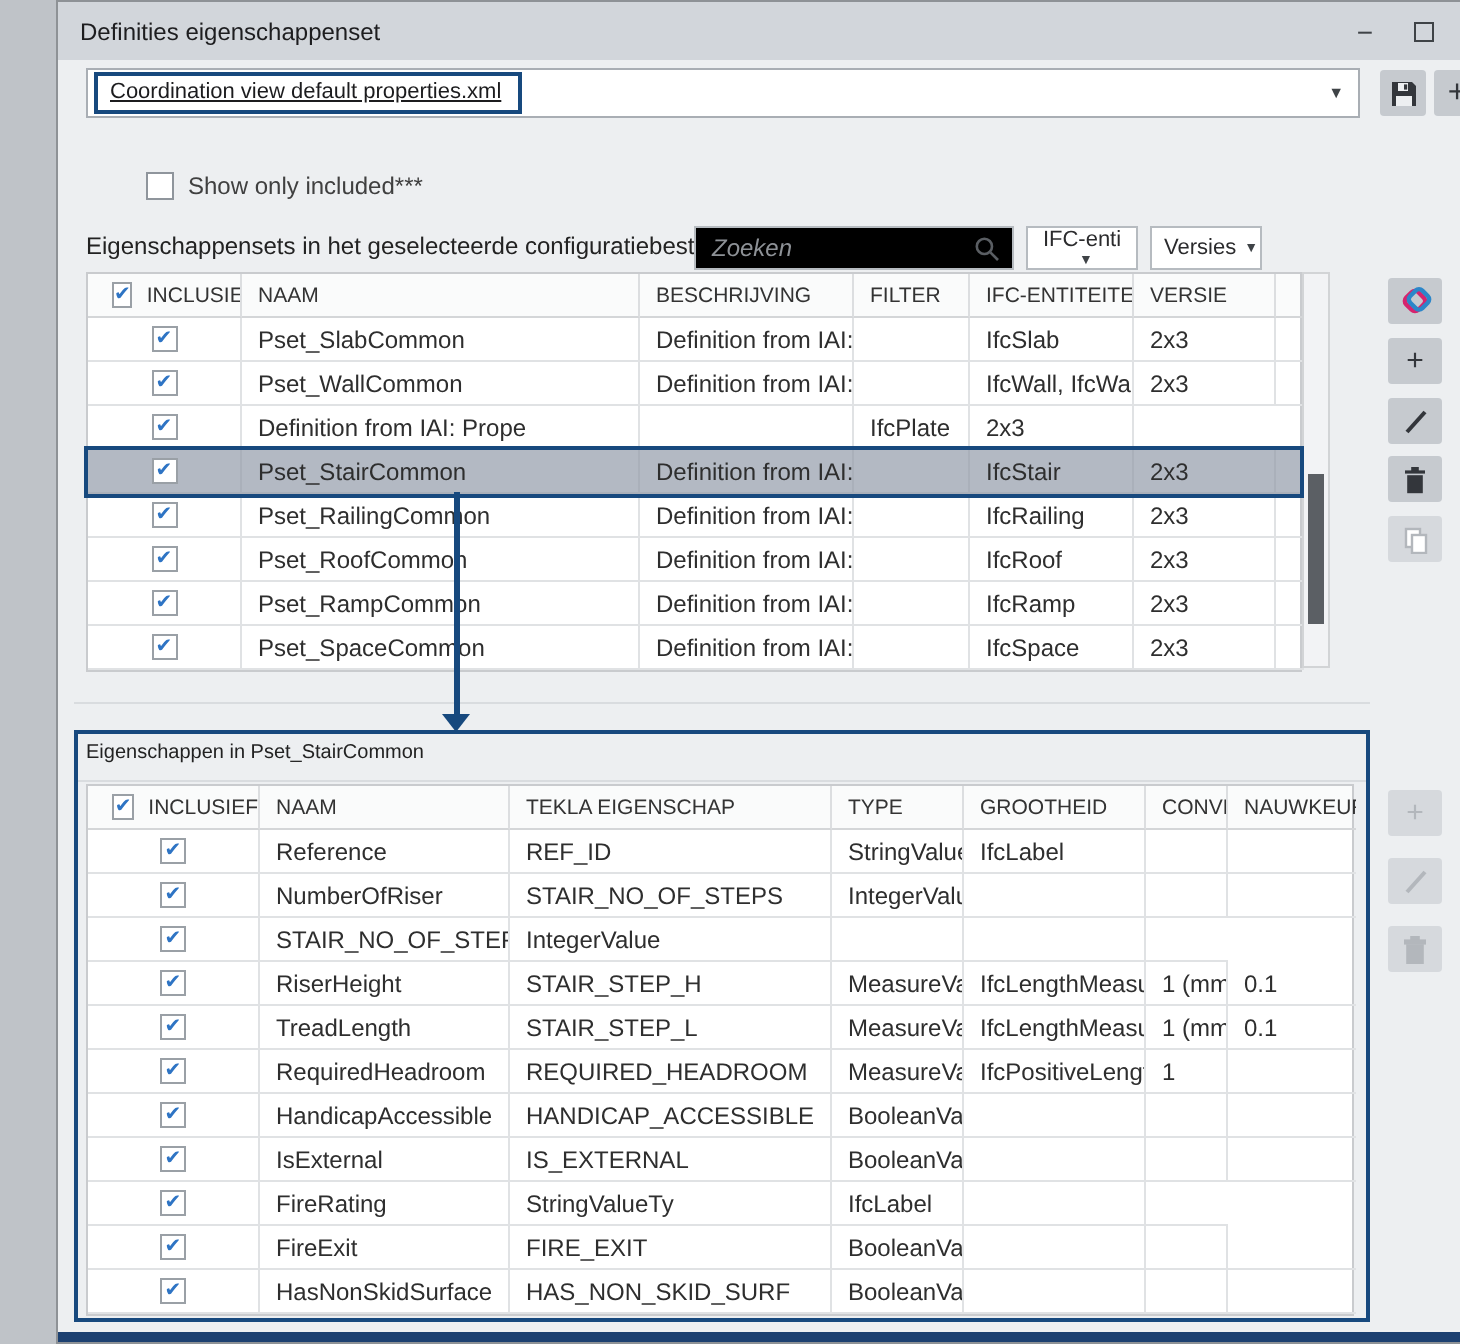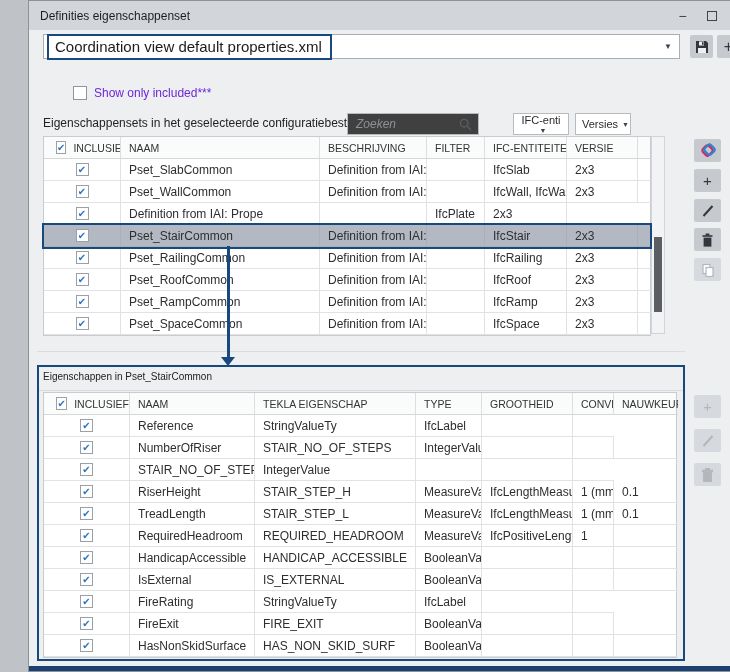--- a/index.html
+++ b/index.html
@@ -16,38 +16,38 @@
   .win-controls { position:absolute; right:2px; top:0; height:29px; display:flex; }
   .wbtn { width:29px; height:29px; display:flex; align-items:center; justify-content:center;
           color:#3f4347; font-size:14px; cursor:default; }
   .wbtn .sq { width:10px; height:10px; border:1.4px solid #3f4347; }
   .wbtn.close { font-size:17px; }
 
   
   .combo { position:absolute; left:14px; top:33px; width:637px; height:25px;
            background:#fff; border:1px solid #a9aeb4; display:flex; align-items:center; }
   .combo .focus-box { margin-left:3px; border:2px solid #17497e; padding:2px 8px 3px 6px;
-                      font-size:15px; color:#1c1c1e; white-space:nowrap; }
+                      font-size:11px; color:#1c1c1e; white-space:nowrap;text-decoration:underline; }
   .combo .arrow { position:absolute; right:7px; font-size:8px; color:#3f4347; }
 
   .tool-btn { position:absolute; background:#c6cacf; border:none; border-radius:2px;
               display:flex; align-items:center; justify-content:center; cursor:default; }
   .tool-btn.save { left:661px; top:34px; width:23px; height:23px; }
   .tool-btn.addfile { left:688px; top:34px; width:23px; height:23px;
                       font-size:16px; color:#33363b; font-weight:400; }
 
   
   .show-only { position:absolute; left:44px; top:85px; display:flex; align-items:center; gap:7px; }
   .sm-checkbox { width:14px; height:14px; background:#fff; border:1px solid #8f959c; }
-  .show-only span { font-size:12px; color:#6d28d9; }
+  .show-only span { font-size:12px; color:#404040; }
 
   
   .sets-label { position:absolute; left:14px; top:115px; font-size:12px; color:#222; }
-  .search-box { position:absolute; left:318px; top:112px; width:132px; height:22px;
-                background:#404040; border:1px solid #b6bbc0; display:flex; align-items:center; }
+  .search-box { position:absolute; left:318px; top:112px; width:160px; height:22px;
+                background:#000000; border:1px solid #b6bbc0; display:flex; align-items:center; }
   .search-box .ph { font-size:12px; font-style:italic; color:#8d9196; padding-left:8px; flex:1; }
   .search-box svg { margin-right:6px; }
   .dropdown { position:absolute; top:112px; height:22px; background:#fff; border:1px solid #b6bbc0;
               display:flex; align-items:center; justify-content:space-between;
               font-size:11px; color:#2b2b2d; padding:0 6px; }
   .dd-ifc { left:484px; width:56px;flex-direction:column; }
   .dd-versies { left:546px; width:56px; }
   .dd-car { font-size:7px; color:#3f4347; margin-left:4px; }
 
   
@@ -309,20 +309,21 @@
       <div class="th">GROOTHEID</div>
       <div class="th">CONVER</div>
       <div class="th">NAUWKEURIG</div>
     </div>
     <div id="props-rows">
         <div class="trow">
           <div class="td cb-cell">
             <span class="cb on">✔</span>
           </div>
           <div class="td">Reference</div>
+          <div class="td">REF_ID</div>
           <div class="td">StringValueTy</div>
           <div class="td">IfcLabel</div>
           <div class="td"></div>
           <div class="td"></div>
         </div>
         <div class="trow">
           <div class="td cb-cell">
             <span class="cb on">✔</span>
           </div>
           <div class="td">NumberOfRiser</div>

